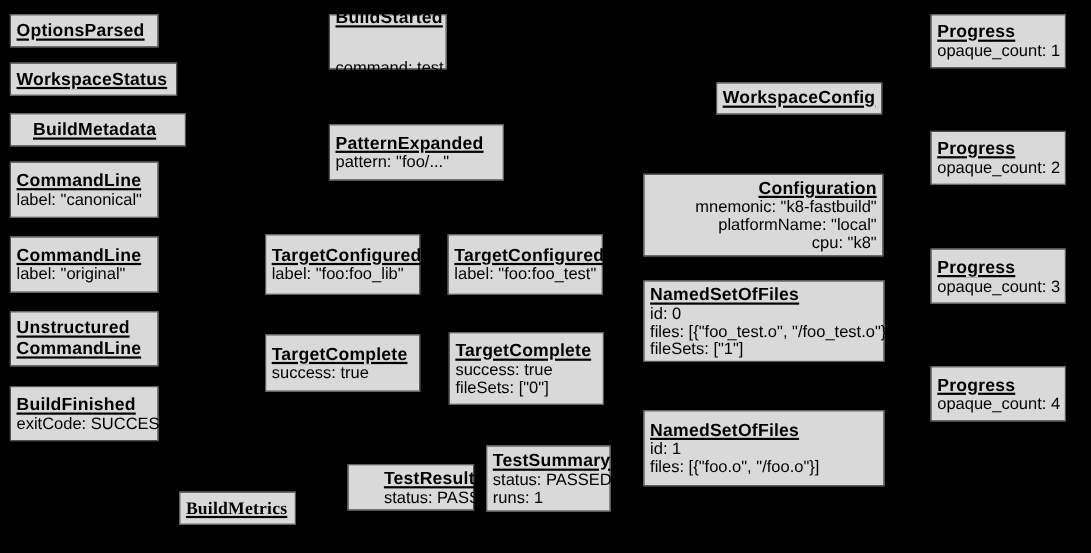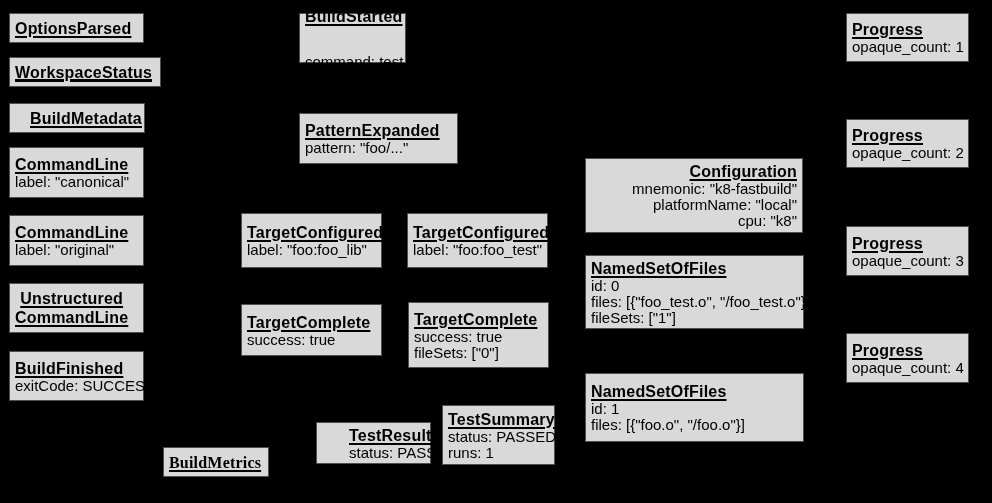--- a/index.html
+++ b/index.html
@@ -37,25 +37,25 @@
     white-space: pre-line;
     letter-spacing: 0.2px;
   }
   .node-line {
     font-size: 15px;
     line-height: 16px;
     white-space: nowrap;
   }
   
   .n0  { left: 9px;   top: 13px;  width: 135px; height: 30px; }
-  .n1  { left: 9px;   top: 57px;  width: 152px; height: 30px; text-decoration: underline; }
-  .n2  { left: 9px;   top: 103px; width: 136px; height: 30px; padding-left: 20px; }
+  .n1  { left: 9px;   top: 57px;  width: 152px; height: 30px; }
+  .n2  { left: 9px;   top: 103px; width: 160px; height: 30px; padding-left: 20px; }
   .n3  { left: 9px;   top: 147px; width: 135px; height: 51px; }
   .n4  { left: 9px;   top: 215px; width: 135px; height: 51px; }
-  .n5  { left: 9px;   top: 283px; width: 135px; height: 50px; text-align: center; }
+  .n5  { left: 9px;   top: 283px; width: 135px; height: 50px; }
   .n6  { left: 9px;   top: 351px; width: 135px; height: 50px; }
   .n7  { left: 9px;   top: 447px; width: 135px; height: 30px; }
   .n8  { left: 163px; top: 447px; width: 106px; height: 30px; font-family: Liberation Serif, serif; }
   .n9  { left: 299px; top: 13px;  width: 107px; height: 50px; gap: 28px; }
   .n10 { left: 299px; top: 113px; width: 159px; height: 51px; }
   .n11 { left: 241px; top: 213px; width: 141px; height: 55px; }
   .n12 { left: 407px; top: 213px; width: 141px; height: 55px; }
   .n13 { left: 241px; top: 304px; width: 141px; height: 52px; }
   .n14 { left: 408px; top: 302px; width: 141px; height: 66px; }
   .n15 { left: 316px; top: 422px; width: 115px; height: 42px; padding-left: 32px; }
@@ -146,20 +146,23 @@
     <div class="node-title">TestResult</div>
     <div class="node-line">status: PASSED</div>
   </div>
 
   <div class="node n16">
     <div class="node-title">TestSummary</div>
     <div class="node-line">status: PASSED</div>
     <div class="node-line">runs: 1</div>
   </div>
 
+  <div class="node n17">
+    <div class="node-title">WorkspaceConfig</div>
+  </div>
 
   <div class="node n18">
     <div class="node-title">Configuration</div>
     <div class="node-line">mnemonic: "k8-fastbuild"</div>
     <div class="node-line">platformName: "local"</div>
     <div class="node-line">cpu: "k8"</div>
   </div>
 
   <div class="node n19">
     <div class="node-title">NamedSetOfFiles</div>

